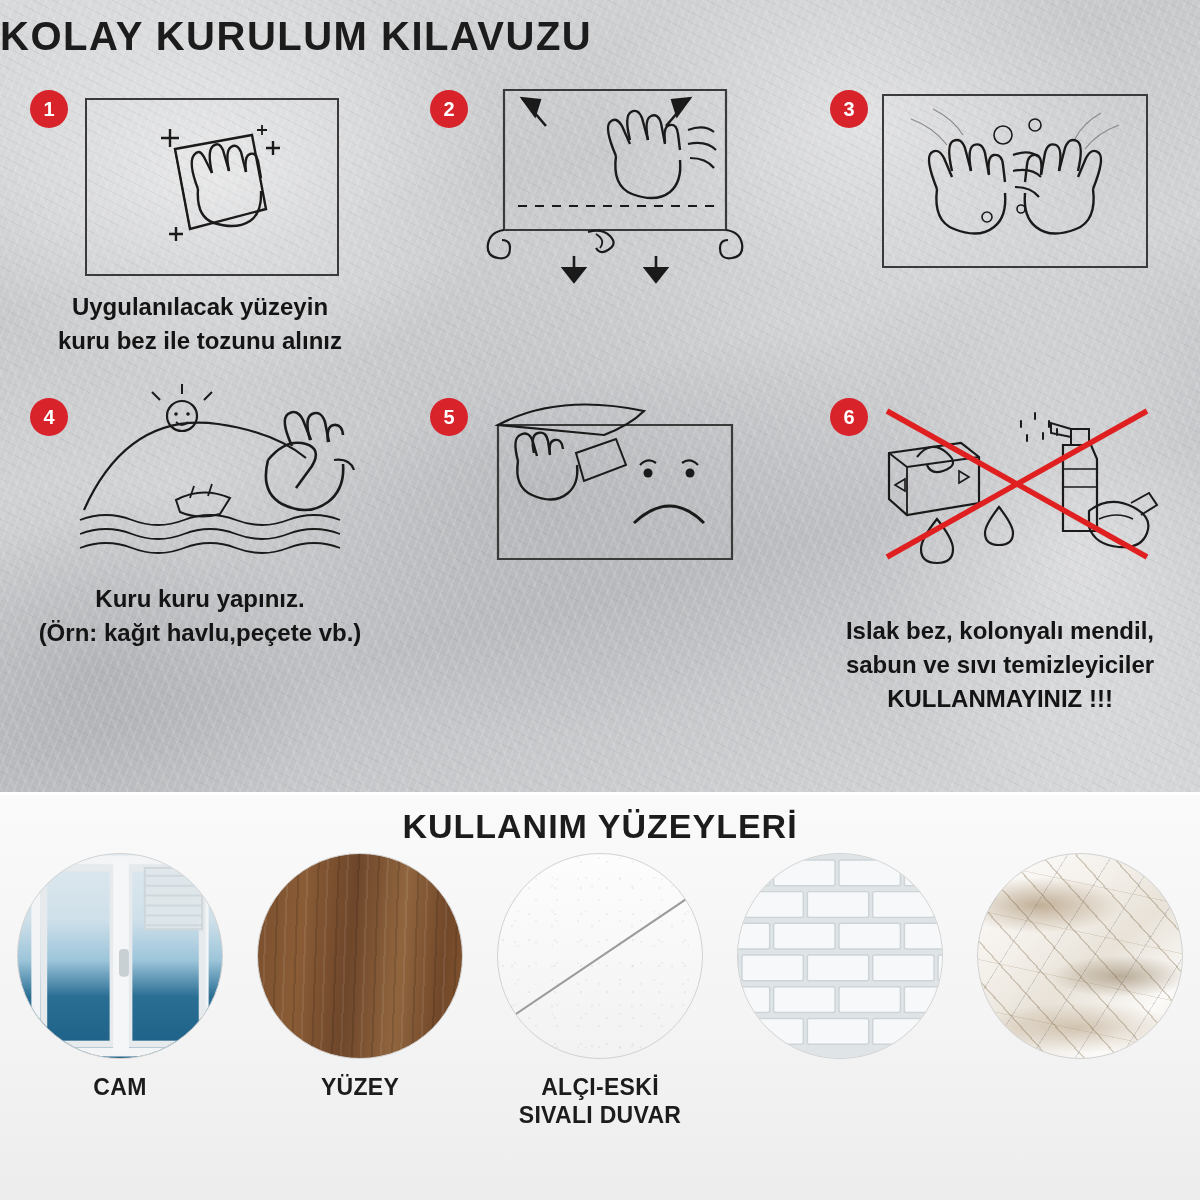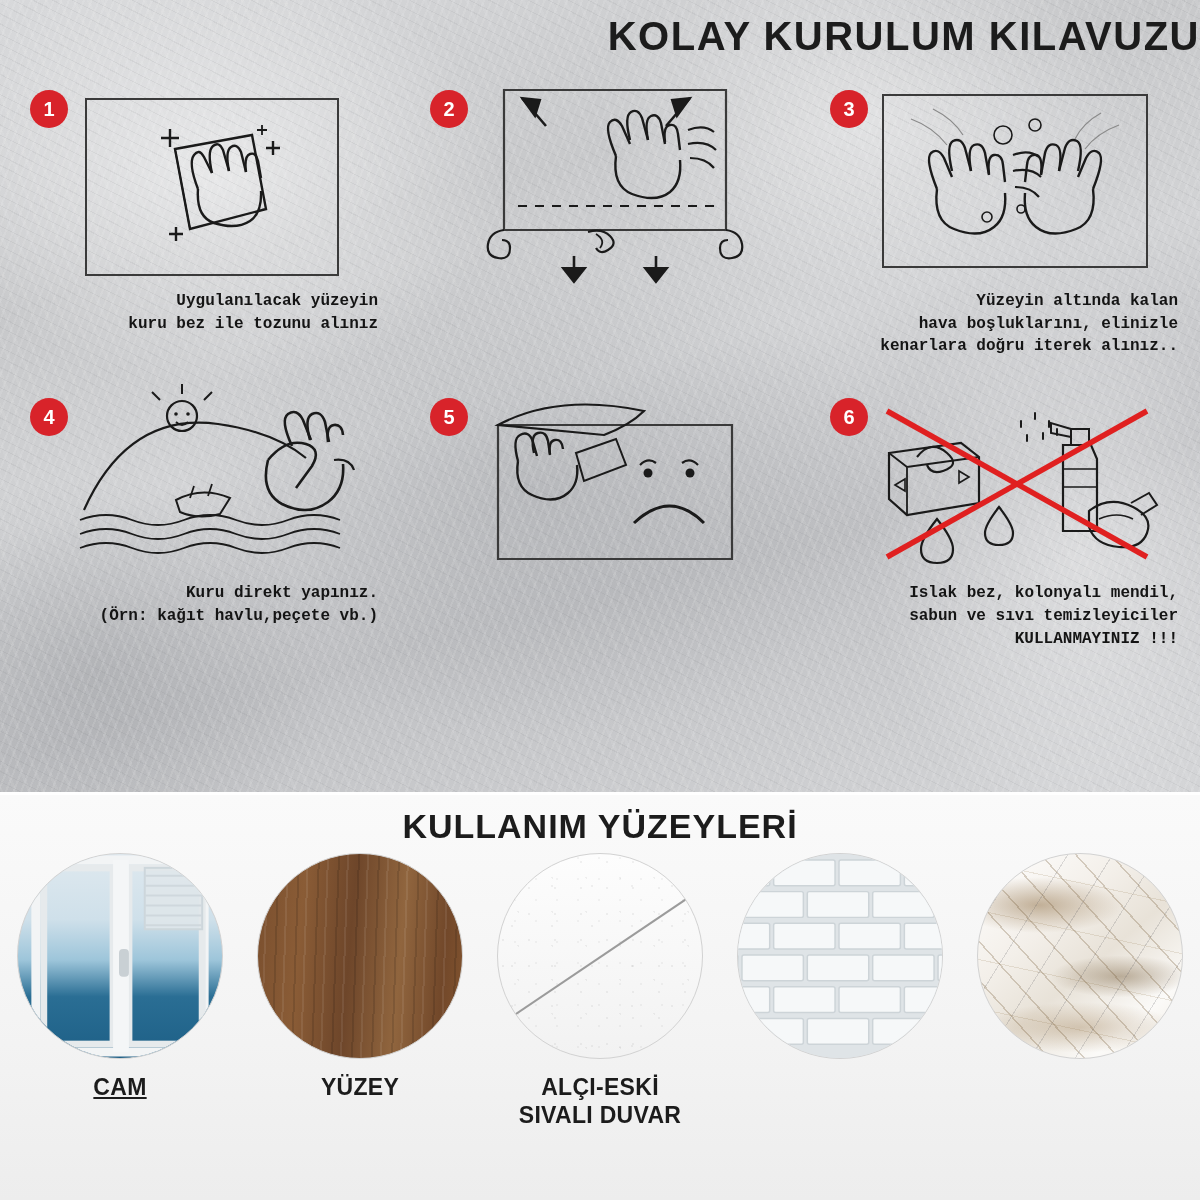--- a/index.html
+++ b/index.html
@@ -31,21 +31,21 @@
     position:absolute; inset:0;
     background-image:
       repeating-linear-gradient(112deg, rgba(255,255,255,0.10) 0 2px, rgba(0,0,0,0.00) 2px 7px),
       repeating-linear-gradient(27deg, rgba(110,112,116,0.09) 0 1px, rgba(0,0,0,0.00) 1px 9px),
       repeating-linear-gradient(68deg, rgba(255,255,255,0.07) 0 3px, rgba(0,0,0,0.00) 3px 13px);
     pointer-events:none;
   }
 
   .main-title {
     position: absolute; left: 0; top: 14px; width: 1200px;
-    text-align: right;
+    text-align: left;
     font-size: 40px; font-weight: bold; letter-spacing: 1.5px;
     color: #1c1c1c;
     z-index: 5;
   }
 
   .steps-grid {
     position: absolute; left: 0; top: 78px; width: 1200px;
     z-index: 5;
   }
   .step-row { display: flex; }
@@ -63,27 +63,26 @@
     display: flex; align-items: center; justify-content: center;
     z-index: 6;
   }
   .art {
     height: 212px;
     display: flex; align-items: center; justify-content: center;
     padding-left: 30px;
   }
   .art svg { overflow: visible; }
   .caption {
-    text-align: right;
-    font-size: 16px;
+    text-align: center;
+    font-size: 24px;
     line-height: 1.42;
     color: #141414;
     font-weight: 600;
     padding: 0 8px;
-    font-family: Liberation Mono, monospace;
   }
   .caption.bold-strong { font-weight: 700; }
 
   .row2 .art { height: 196px; }
 
   
   .bottom-section {
     position: absolute; left: 0; top: 792px;
     width: 1200px; height: 408px;
     background: linear-gradient(180deg, #fafafa 0%, #f4f4f4 55%, #ededed 100%);
@@ -258,23 +257,20 @@
                 <circle cx="128" cy="46" r="9" stroke-width="1.6"></circle>
                 <circle cx="160" cy="36" r="6" stroke-width="1.6"></circle>
                 <circle cx="112" cy="128" r="5" stroke-width="1.6"></circle>
                 <circle cx="146" cy="120" r="4" stroke-width="1.6"></circle>
 
                 <path d="M36 30 q22 8 36 26 M58 20 q20 10 30 26" stroke-width="1.2" stroke="#8a8a8a"></path>
                 <path d="M244 36 q-22 8 -34 24 M226 24 q-18 10 -26 26" stroke-width="1.2" stroke="#8a8a8a"></path>
               </g>
             </svg>
           </div>
-          <div class="caption" style="white-space:pre-line;">Yüzeyin altında kalan
-hava boşluklarını, elinizle
-kenarlara doğru iterek alınız..</div>
         </div>
       </div>
 
       <div class="step-row row2" style="margin-top:28px;">
 
         <div class="step">
           <div class="badge">4</div>
           <div class="art">
             <svg width="290" height="185" viewBox="0 0 290 185" fill="none" stroke="#1a1a1a" stroke-width="2.2">
               <g>
@@ -296,21 +292,21 @@
 
                 <path d="M10 128 q26 -10 52 0 q26 10 52 0 q26 -10 52 0 q26 10 52 0 q26 -10 52 0" stroke-width="1.8"></path>
                 <path d="M10 142 q26 -10 52 0 q26 10 52 0 q26 -10 52 0 q26 10 52 0 q26 -10 52 0" stroke-width="1.8"></path>
                 <path d="M10 156 q26 -10 52 0 q26 10 52 0 q26 -10 52 0 q26 10 52 0 q26 -10 52 0" stroke-width="1.8"></path>
 
                 <path d="M106 108 q26 -14 54 -2 l-10 16 q-22 6 -40 -2 Z" stroke-width="2"></path>
                 <path d="M120 106 l4 -12 M138 104 l4 -12" stroke-width="1.8"></path>
               </g>
             </svg>
           </div>
-          <div class="caption" style="white-space:pre-line;">Kuru direkt yapınız.
+          <div class="caption" style="white-space:pre-line;">Kuru kuru yapınız.
 (Örn: kağıt havlu,peçete vb.)</div>
         </div>
 
         <div class="step">
           <div class="badge">5</div>
           <div class="art">
             <svg width="250" height="170" viewBox="0 0 250 170" fill="none" stroke="#1a1a1a" stroke-width="2.2">
               <g>
                 <path d="M8 26 L242 26 L242 160 L8 160 Z" stroke="#3a3a3a" stroke-width="2.2"></path>
 
@@ -357,21 +353,21 @@
 
                 <path d="M214 112 q20 -16 44 -4 q20 10 14 26 q-6 16 -28 14 q-24 -2 -30 -20 Z" stroke-width="2.2"></path>
                 <path d="M256 104 l18 -10 l8 12 l-16 10" stroke-width="2"></path>
                 <path d="M224 120 q18 -8 34 0" stroke-width="1.6"></path>
 
                 <path d="M12 12 L272 158" stroke="#e02020" stroke-width="5.5"></path>
                 <path d="M272 12 L12 158" stroke="#e02020" stroke-width="5.5"></path>
               </g>
             </svg>
           </div>
-          <div class="caption bold-strong" style="white-space:pre-line;">Islak bez, kolonyalı mendil,
+          <div class="caption bold-strong" style="white-space:pre-line;margin-top:32px;">Islak bez, kolonyalı mendil,
 sabun ve sıvı temizleyiciler
 KULLANMAYINIZ !!!</div>
         </div>
       </div>
     </div>
   </div>
 
   <div class="bottom-section">
     <div class="bottom-title">KULLANIM YÜZEYLERİ</div>
 
@@ -385,21 +381,21 @@
             <rect x="112" y="14" width="74" height="178" fill="none" stroke="#e6eaec" stroke-width="7"></rect>
             <rect x="96" y="6" width="16" height="194" fill="#f4f6f7"></rect>
             <rect x="128" y="14" width="58" height="62" fill="#dfe6ea" opacity="0.85"></rect>
             <rect x="128" y="14" width="58" height="62" fill="none" stroke="#cdd6db" stroke-width="2"></rect>
             <g stroke="#cfd8dd" stroke-width="2">
               <path d="M128 22 H186 M128 32 H186 M128 42 H186 M128 52 H186 M128 62 H186 M128 72 H186"></path>
             </g>
             <rect x="102" y="96" width="10" height="28" rx="4" fill="#c9d0d4"></rect>
           </svg>
         </div>
-        <div class="surface-label" style="white-space:pre-line;text-decoration:underline;">CAM</div>
+        <div class="surface-label" style="white-space:pre-line;">CAM</div>
       </div>
 
       <div class="surface">
         <div class="circle fill-ahsap"></div>
         <div class="surface-label" style="white-space:pre-line;">YÜZEY</div>
       </div>
 
       <div class="surface">
         <div class="circle fill-alci">
           <div class="alci-noise"></div>

